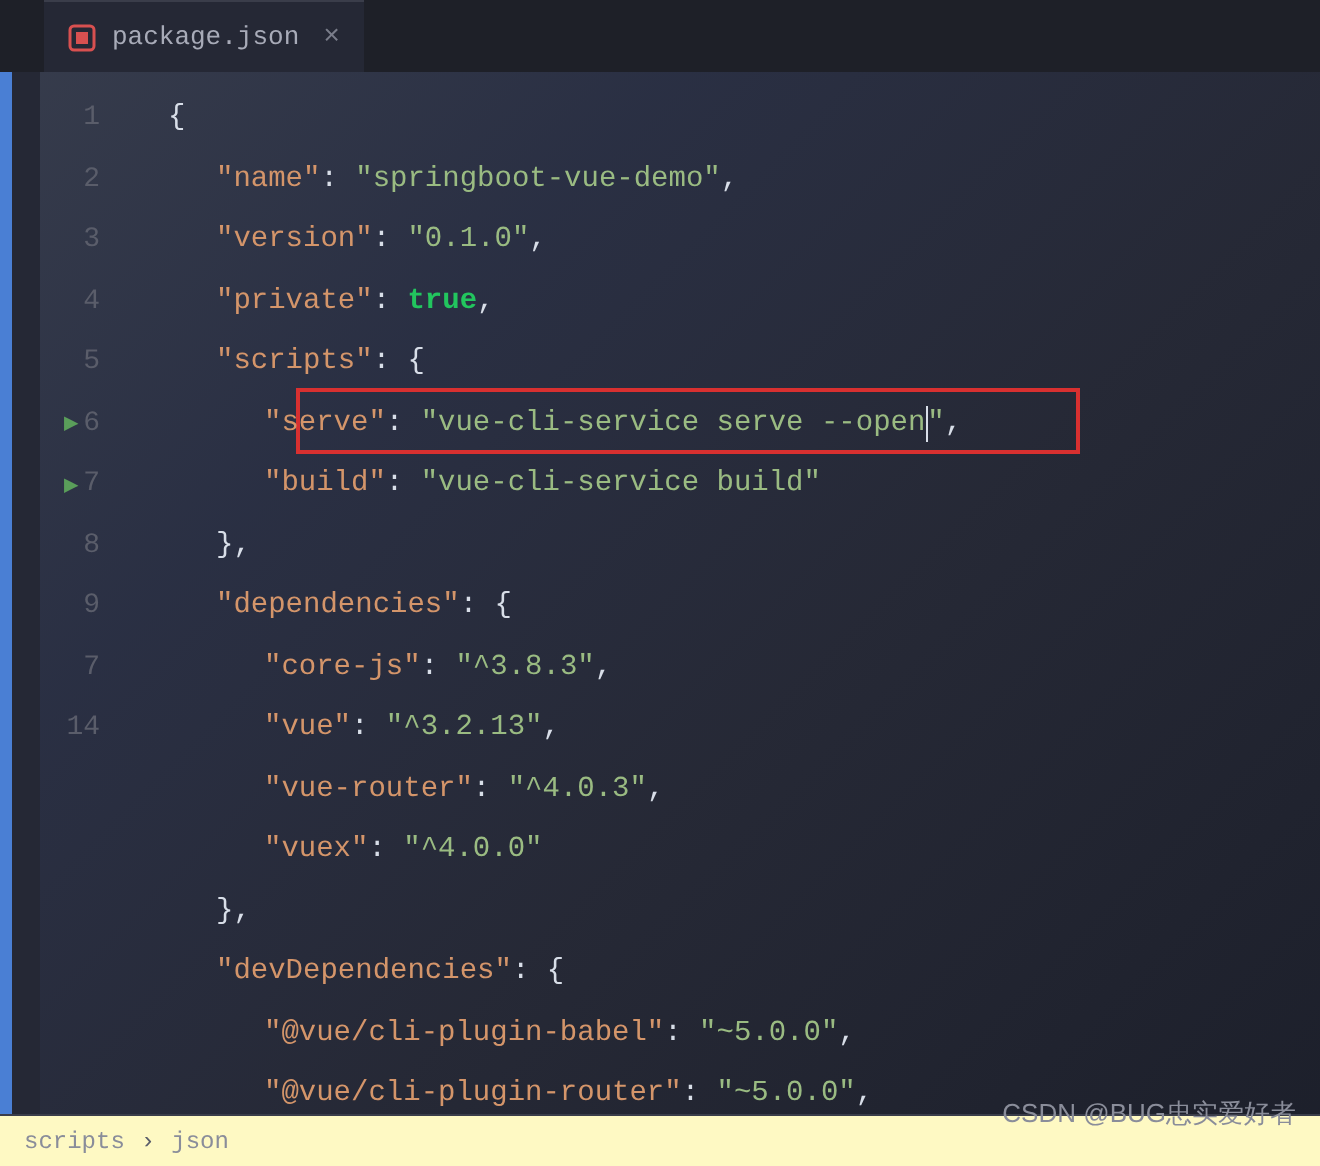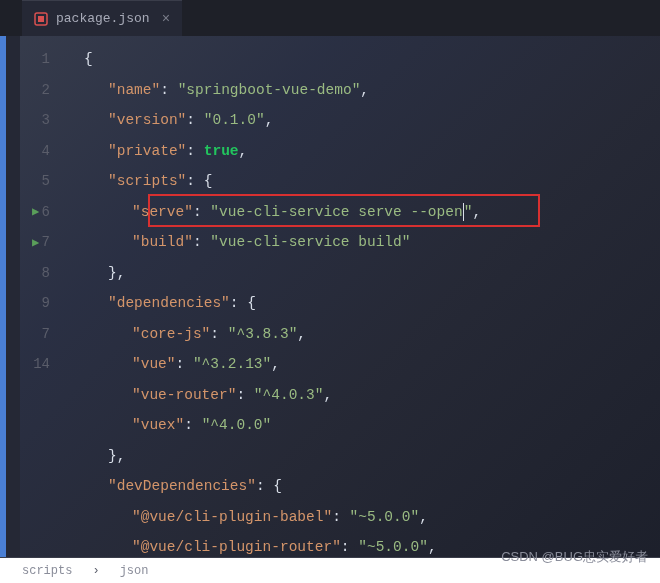--- a/index.html
+++ b/index.html
@@ -79,27 +79,27 @@
 .string { color: #9abb82; }
 .keyword { color: #22c55e; font-weight: bold; }
 .highlight-box {
   position: absolute;
   border: 2px solid #d83030;
   pointer-events: none;
 }
 .breadcrumb {
   position: relative;
   height: 26px;
-  background: #ffffff;
+  background: #fef9c3;
   border-top: 1px solid #3a3d4a;
   display: flex; align-items: center;
-  padding-left: 22px;
+  padding-left: 12px;
   font-size: 12px;
   color: #8a8d9a;
-  gap: 20px;
+  gap: 8px;
 }
 .breadcrumb .chev { color: #5a5d6a; }
 .watermark {
   position: absolute;
   bottom: 17px; right: 12px;
   font-size: 13px;
   color: #8a8d9a;
   font-family: sans-serif;
 }
 .indent { display: inline-block; }

